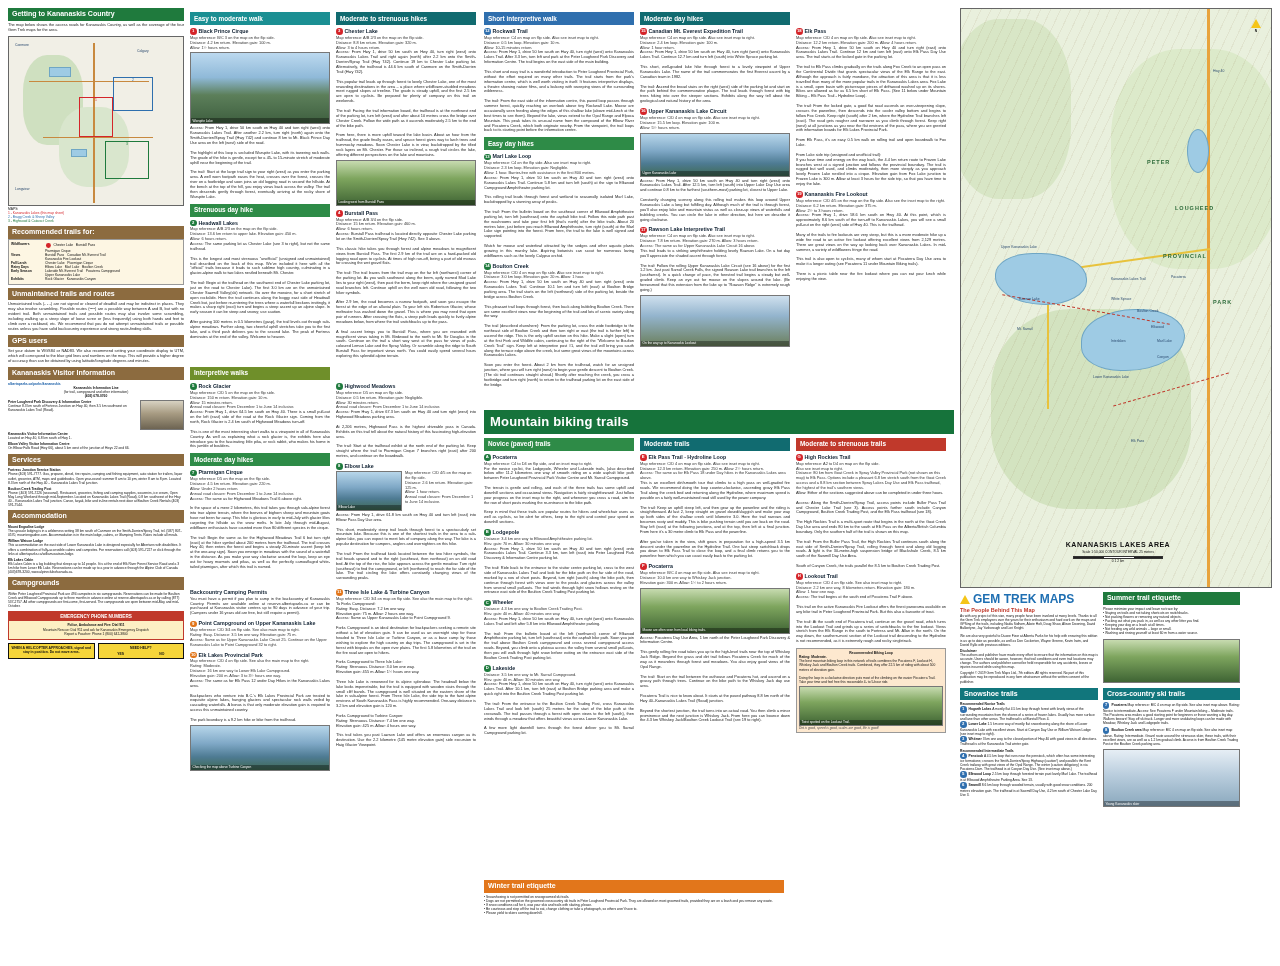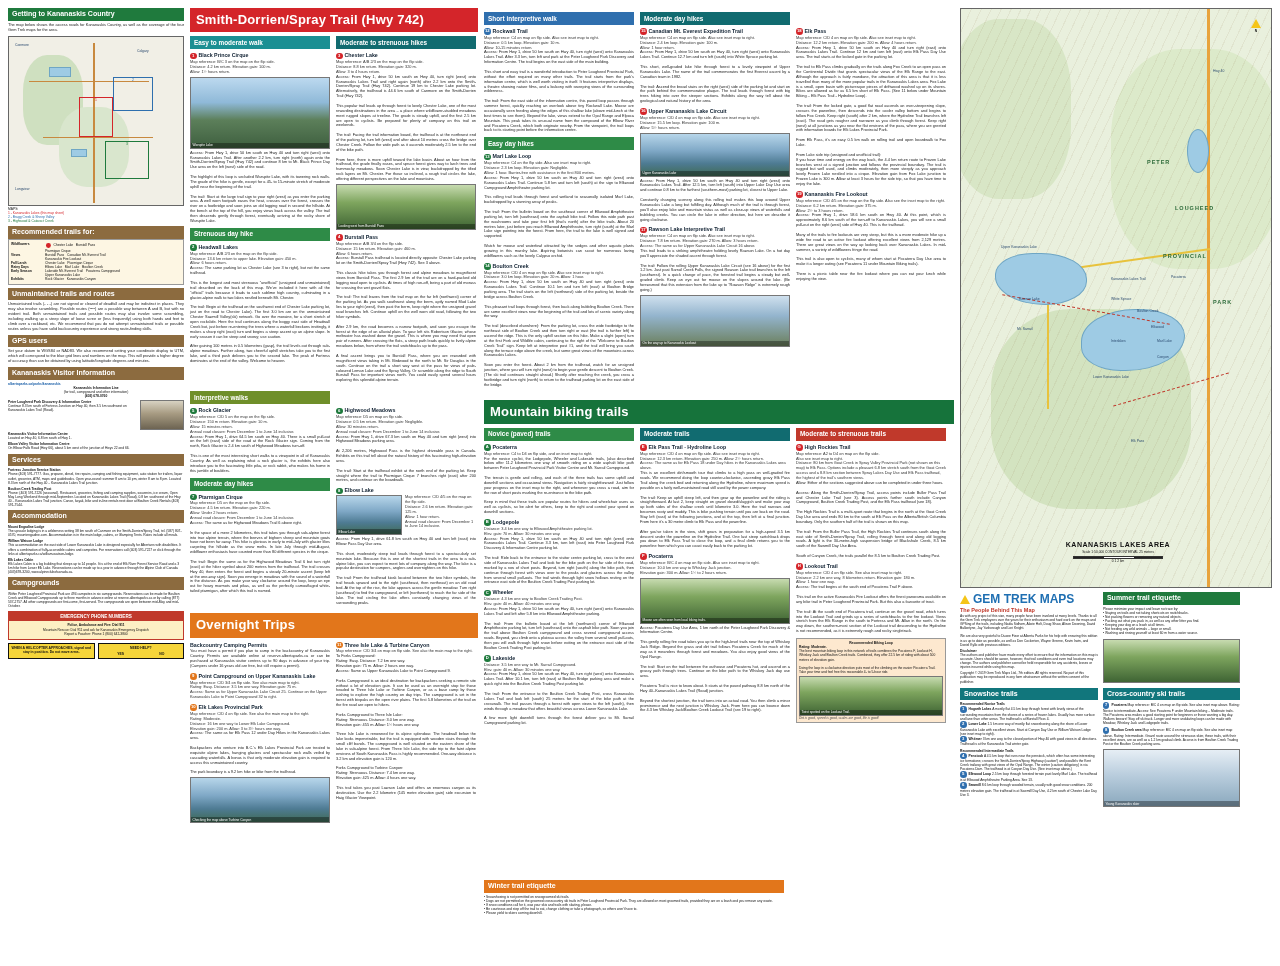--- a/index.html
+++ b/index.html
@@ -261,21 +261,20 @@
         <div>NEED HELP?</div>
         <div style="display:flex; justify-content:space-around; margin-top:2px;">
           <span>YES</span>
           <span>NO</span>
         </div>
       </div>
     </div>
   </div>
 
   <div class="col" style="left:190px; top:8px; width:288px;">
-    <h1 class="banner banner-red">Smith-Dorrien/Spray Trail (Hwy 742)</h1>
 
     <div style="display:flex; gap:6px; margin-top:4px;">
 
       <div style="width:140px;">
         <div class="subhead sh-teal">Easy to moderate walk</div>
         <div class="trail">
           <div class="trail-name"><span class="num">1</span><span>Black Prince Cirque</span></div>
           <div class="meta" style="white-space:pre-line;">Map reference: B/C 3 on the map on the flip side.
 Distance: 4.2 km return. Elevation gain: 100 m.
 Allow: 1½ hours return.</div>
@@ -396,21 +395,20 @@
           </div>
           <div class="body-txt" style="white-space:pre-line; margin-top:2px;">Access: From Hwy 1, drive 61.8 km south on Hwy 40 and turn left (east) into Elbow Pass Day Use area.
 
 This short, moderately steep trail leads through forest to a spectacularly set mountain lake. Because this is one of the shortest trails in the area to a sub-alpine lake, you can expect to meet lots of company along the way. The lake is a popular destination for campers, anglers and overnighters on this hike.
 
 The trail: From the trailhead kiosk located between the two hiker symbols, the trail heads upward and to the right (southeast, then northeast) on an old road bed. At the top of the rise, the lake appears across the gentle meadow. Turn right (southeast) to find the campground, or left (northwest) to reach the far side of the lake. The trail circling the lake offers constantly changing views of the surrounding peaks.</div>
         </div>
       </div>
     </div>
 
-    <h1 class="banner banner-orange" style="margin-top:4px;">Overnight Trips</h1>
 
     <div style="display:flex; gap:6px; margin-top:4px;">
       <div style="width:140px;">
         <div class="trail">
           <div class="trail-name">Backcountry Camping Permits</div>
           <div class="body-txt">You must have a permit if you plan to camp in the backcountry of Kananaskis Country. Permits are available online at reserve.albertaparks.ca or can be purchased at Kananaskis visitor centres up to 90 days in advance of your trip. (Campers under 16 years old are free, but still require a permit).</div>
         </div>
         <div class="trail">
           <div class="trail-name"><span class="num orange">9</span><span>Point Campground on Upper Kananaskis Lake</span></div>
           <div class="meta" style="white-space:pre-line;">Map reference: C/D 3/4 on flip side. See also main map to right.
@@ -570,21 +568,21 @@
 
 Many of the trails to fire lookouts are very steep, but this is a more moderate hike up a wide fire road to an active fire lookout offering excellent views from 2,129 metres. There are great views on the way up looking back over Kananaskis Lakes. In mid-summer, a variety of wildflowers fringe the road.
 
 This trail is also open to cyclists, many of whom start at Pocaterra Day Use area to make it a longer outing (see Pocaterra 11 under Mountain Biking trails).
 
 There is a picnic table near the fire lookout where you can eat your lunch while enjoying the view.</div>
         </div>
       </div>
     </div>
 
-    <h1 class="banner banner-dkgreen" style="margin-top:8px;">Mountain biking trails</h1>
+    <h1 class="banner banner-dkgreen" style="margin-top:18px;">Mountain biking trails</h1>
 
     <div style="display:flex; gap:6px; margin-top:4px;">
       <div style="width:150px;">
         <div class="subhead sh-green">Novice (paved) trails</div>
         <div class="trail">
           <div class="trail-name"><span class="num green">A</span><span>Pocaterra</span></div>
           <div class="meta">Map reference: C4 to D4 on flip side, and on inset map to right.</div>
           <div class="body-txt" style="white-space:pre-line;">For the novice cyclist, the Lodgepole, Wheeler and Lakeside trails, (also described below offer 11.2 kilometres one way of smooth riding on a wide asphalt bike path between Peter Lougheed Provincial Park Visitor Centre and Mt. Sarrail Campground.
 
 The terrain is gentle and rolling, and each of the three trails has some uphill and downhill sections and occasional views. Navigation is fairly straightforward: Just follow your progress on the inset map to the right, and whenever you cross a road, aim for the row of short posts marking the re-entrance to the bike path.

